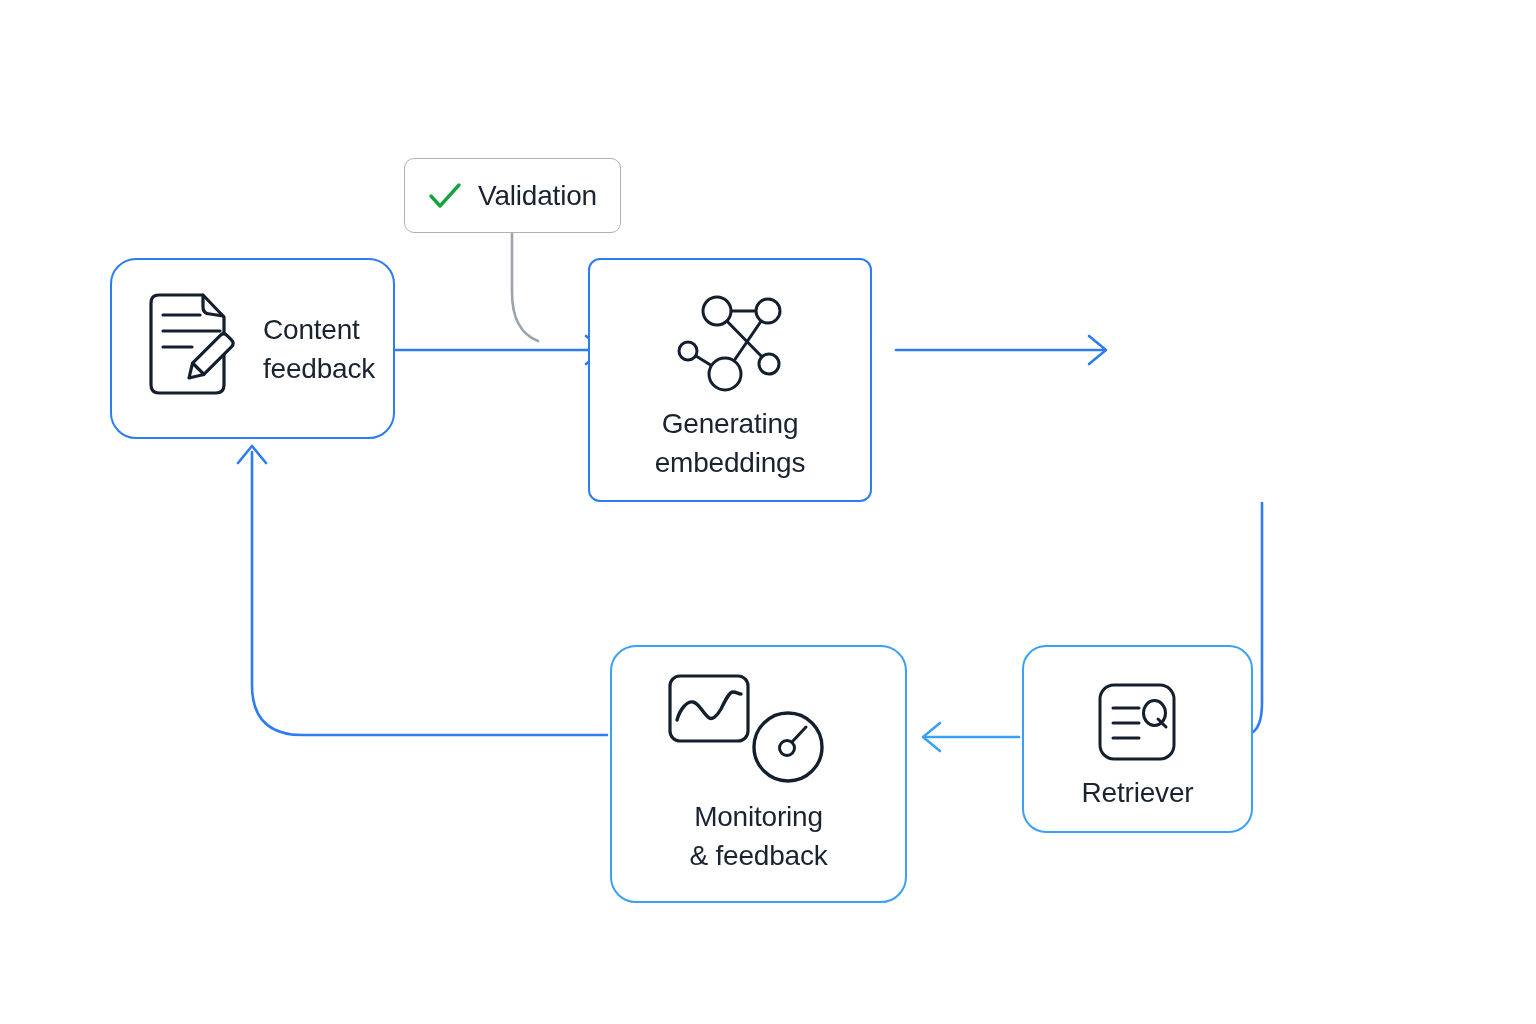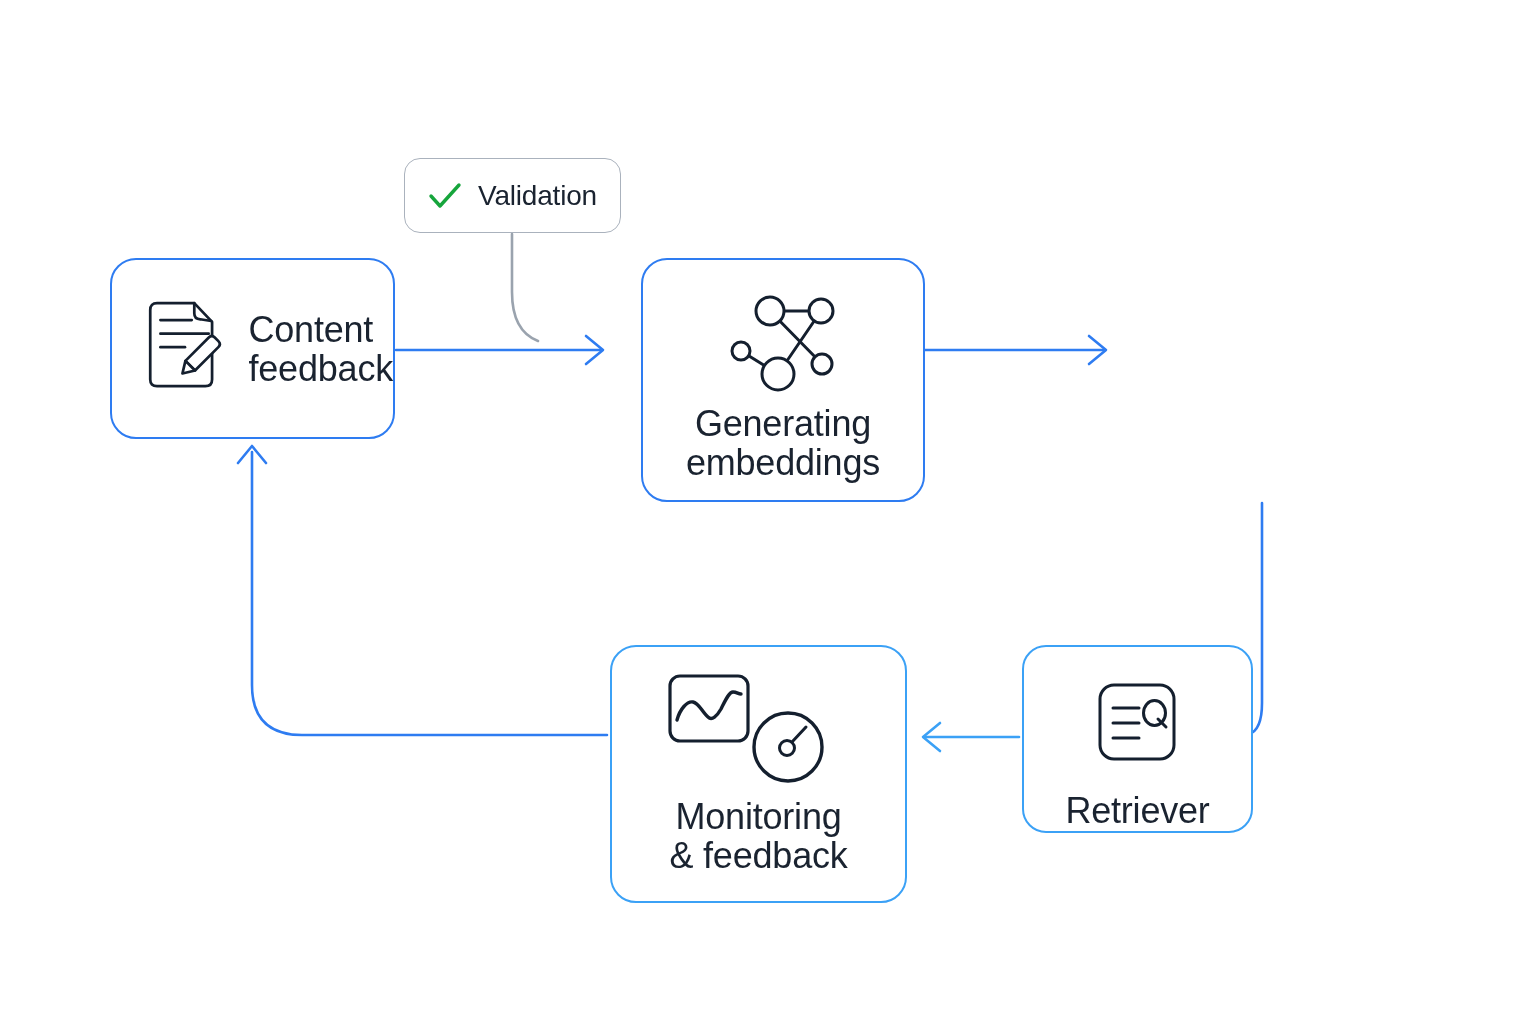--- a/index.html
+++ b/index.html
@@ -20,26 +20,26 @@
     font-family:"Liberation Sans", sans-serif;color:var(--text-ink);overflow:hidden;
   }
   .overlay{position:absolute;left:0;top:0;width:1536px;height:1024px;pointer-events:none;}
   .node{
     position:absolute;background:var(--bg);
     border:2px solid var(--box-blue);border-radius:26px;
     display:flex;flex-direction:column;align-items:center;
   }
   .node.light{border-color:var(--box-light-blue);}
   .node.row{flex-direction:row;align-items:center;justify-content:flex-start;}
-  .lbl{font-size:36px;line-height:39px;letter-spacing:-0.2px;color:var(--text-ink);text-align:center;}
+  .lbl{font-size:28px;line-height:39px;letter-spacing:-0.2px;color:var(--text-ink);text-align:center;}
   .lbl.left{text-align:left;}
   .lbl span{display:block;}
   .callout{
     position:absolute;background:var(--bg);
-    border:1.5px solid var(--callout-border);border-radius:16px;
+    border:1.5px solid var(--callout-border);border-radius:10px;
     display:flex;align-items:center;justify-content:center;gap:16px;
   }
   .callout .lbl{font-size:28px;}
   
   .s-ink{stroke:var(--icon-ink);fill:none;stroke-linecap:round;stroke-linejoin:round;}
   .s-ink.fw{fill:#fff;}
   .s-blue{stroke:var(--box-blue);fill:none;stroke-linecap:round;stroke-linejoin:round;}
   .s-lblue{stroke:var(--box-light-blue);fill:none;stroke-linecap:round;stroke-linejoin:round;}
   .s-gray{stroke:var(--connector-gray);fill:none;stroke-linecap:round;stroke-linejoin:round;}
   .s-green{stroke:var(--check-green);fill:none;stroke-linecap:round;stroke-linejoin:round;}
@@ -97,21 +97,21 @@
     </div>
   </div>
 
   <div class="callout" style="left:404px;top:158px;width:217px;height:75px;">
     <svg width="34" height="28" viewBox="0 0 34 28">
       <path class="s-green" stroke-width="3.4" d="M3 14 L12 24 L31 3"></path>
     </svg>
     <span class="lbl">Validation</span>
   </div>
 
-  <div class="node" style="left:641px;top:258px;width:284px;height:244px;padding-top:22px;">
+  <div class="node" style="left:588px;top:258px;width:284px;height:244px;padding-top:22px;border-radius:12px;">
     <svg width="120" height="110" viewBox="0 0 120 110">
       <path class="s-ink" stroke-width="3" d="M47 29 L98 29"></path>
       <path class="s-ink" stroke-width="3" d="M47 29 L99 82"></path>
       <path class="s-ink" stroke-width="3" d="M98 29 L55 92"></path>
       <path class="s-ink" stroke-width="3" d="M18 69 L55 92"></path>
       <circle class="s-ink fw" stroke-width="3" cx="47" cy="29" r="14"></circle>
       <circle class="s-ink fw" stroke-width="3" cx="98" cy="29" r="12"></circle>
       <circle class="s-ink fw" stroke-width="3" cx="18" cy="69" r="9"></circle>
       <circle class="s-ink fw" stroke-width="3" cx="55" cy="92" r="16"></circle>
       <circle class="s-ink fw" stroke-width="3" cx="99" cy="82" r="10"></circle>
@@ -125,21 +125,21 @@
 
   <div class="node light" style="left:1022px;top:645px;width:231px;height:188px;padding-top:36px;border-radius:24px;">
     <svg width="80" height="80" viewBox="0 0 80 80">
       <rect class="s-ink" stroke-width="3" x="2" y="2" width="74" height="74" rx="14"></rect>
       <path class="s-ink" stroke-width="3" d="M15 25 H41"></path>
       <path class="s-ink" stroke-width="3" d="M15 40 H41"></path>
       <path class="s-ink" stroke-width="3" d="M15 55 H41"></path>
       <ellipse class="s-ink fw" stroke-width="3" cx="56.5" cy="30" rx="11" ry="12.5"></ellipse>
       <path class="s-ink" stroke-width="3" d="M60 36 L68 44"></path>
     </svg>
-    <span class="lbl" style="margin-top:28px;">Retriever</span>
+    <span class="lbl" style="margin-top:10px;">Retriever</span>
   </div>
 
   <div class="node light" style="left:610px;top:645px;width:297px;height:258px;padding-top:25px;">
     <svg width="170" height="115" viewBox="0 0 170 115" style="margin-right:26px;">
       <rect class="s-ink" stroke-width="3.2" x="9" y="4" width="78" height="65" rx="10"></rect>
       <path class="s-ink" stroke-width="3.4" d="M16 48 C19 37 26 29 32 30 C38 31 41 40 47 45 C51 49 56 44 60 37 C64 29 68 20 72 20 C76 20 77 22 80 22"></path>
       <circle class="s-ink fw" stroke-width="3.4" cx="127" cy="75" r="34"></circle>
       <circle class="s-ink fw" stroke-width="3" cx="126" cy="76" r="7.5"></circle>
       <path class="s-ink" stroke-width="3" d="M131 70 L145 55"></path>
     </svg>

